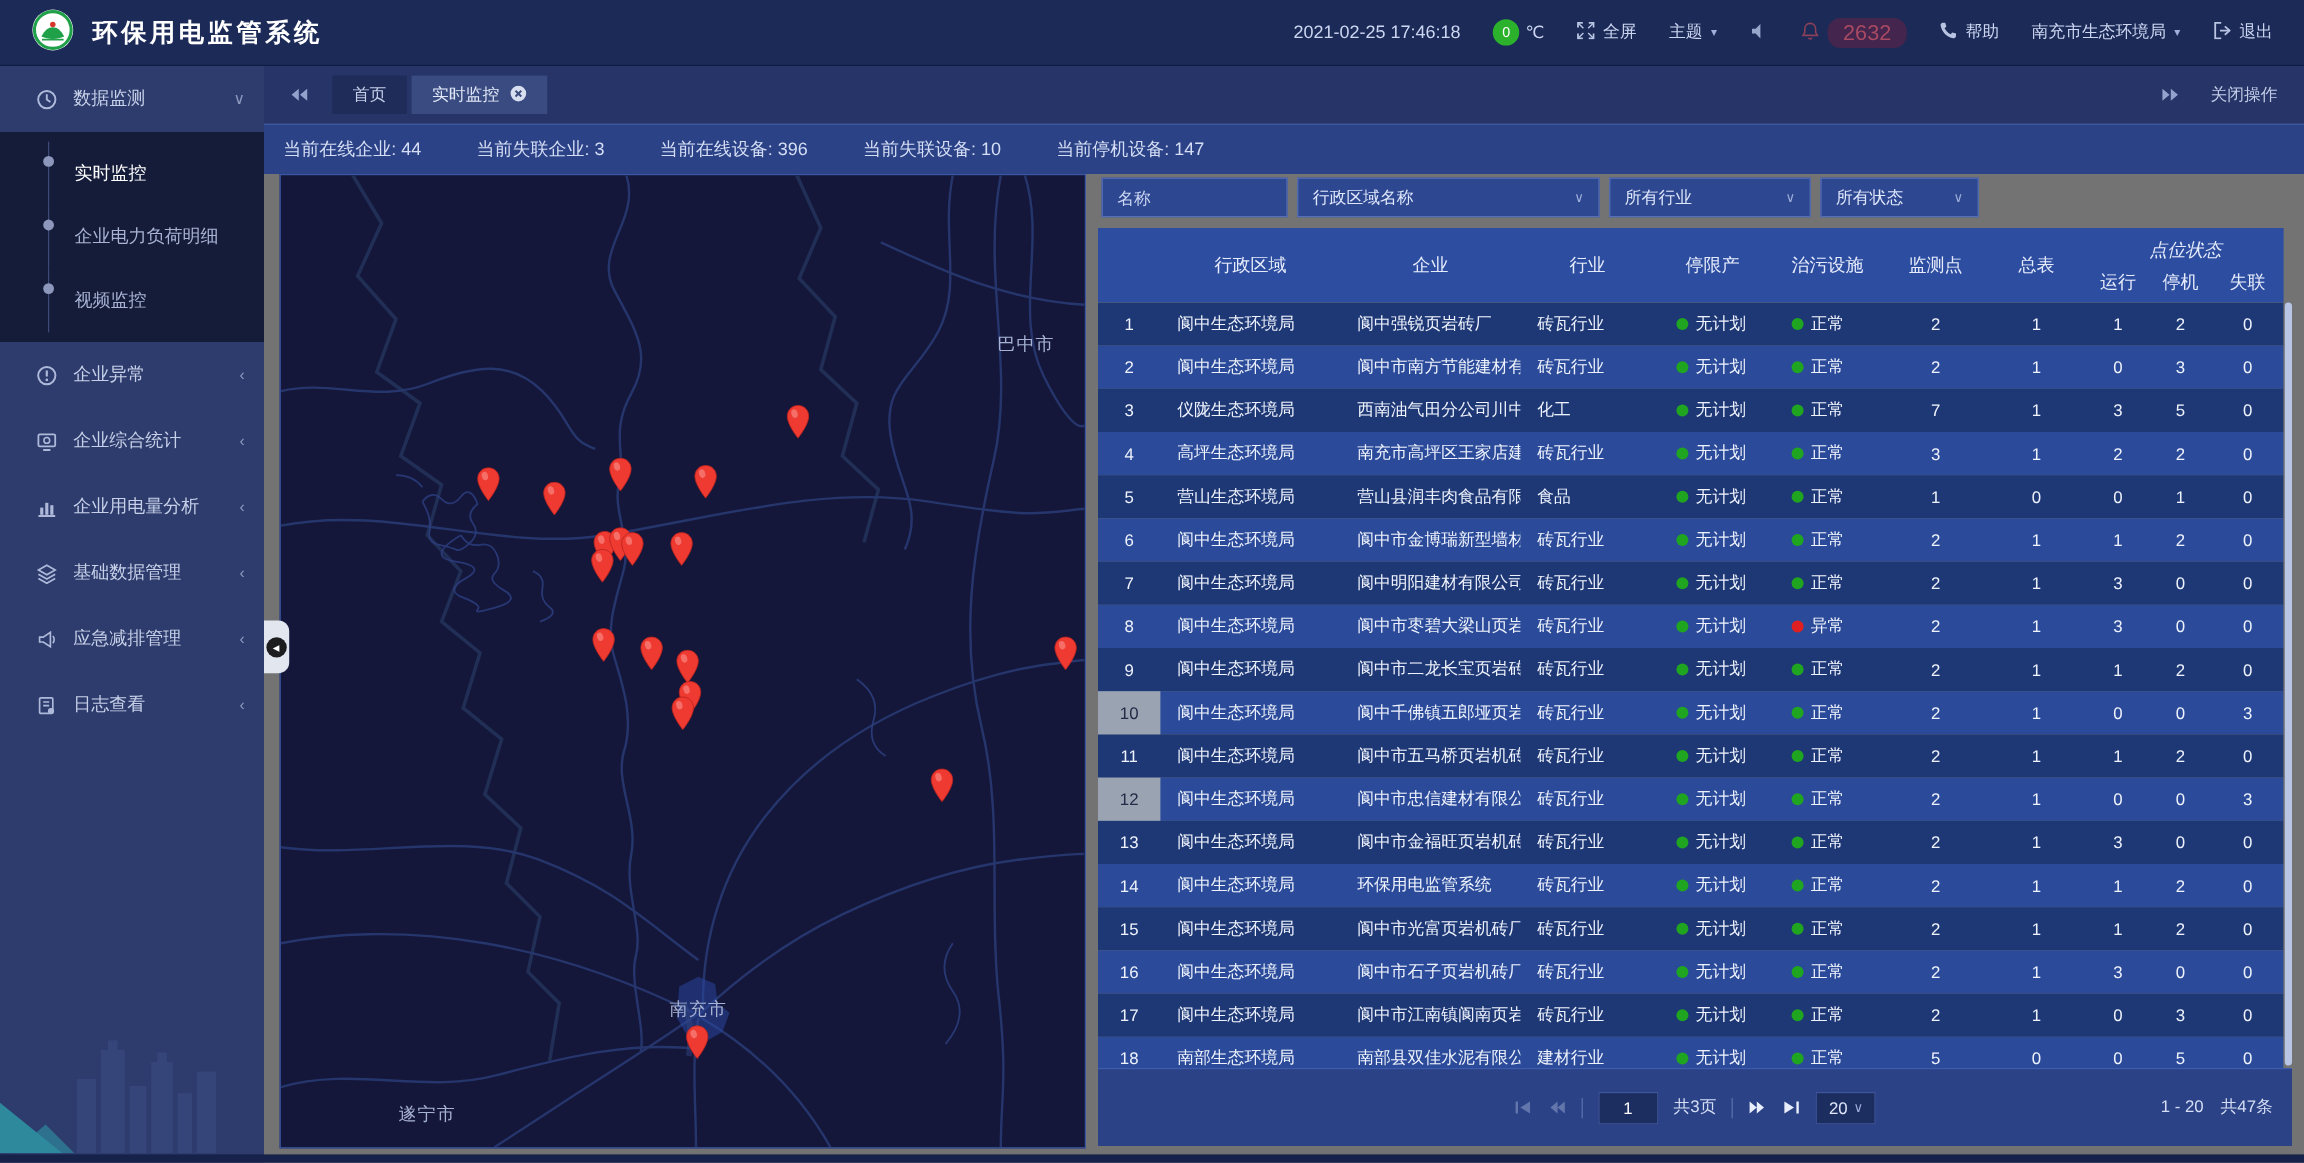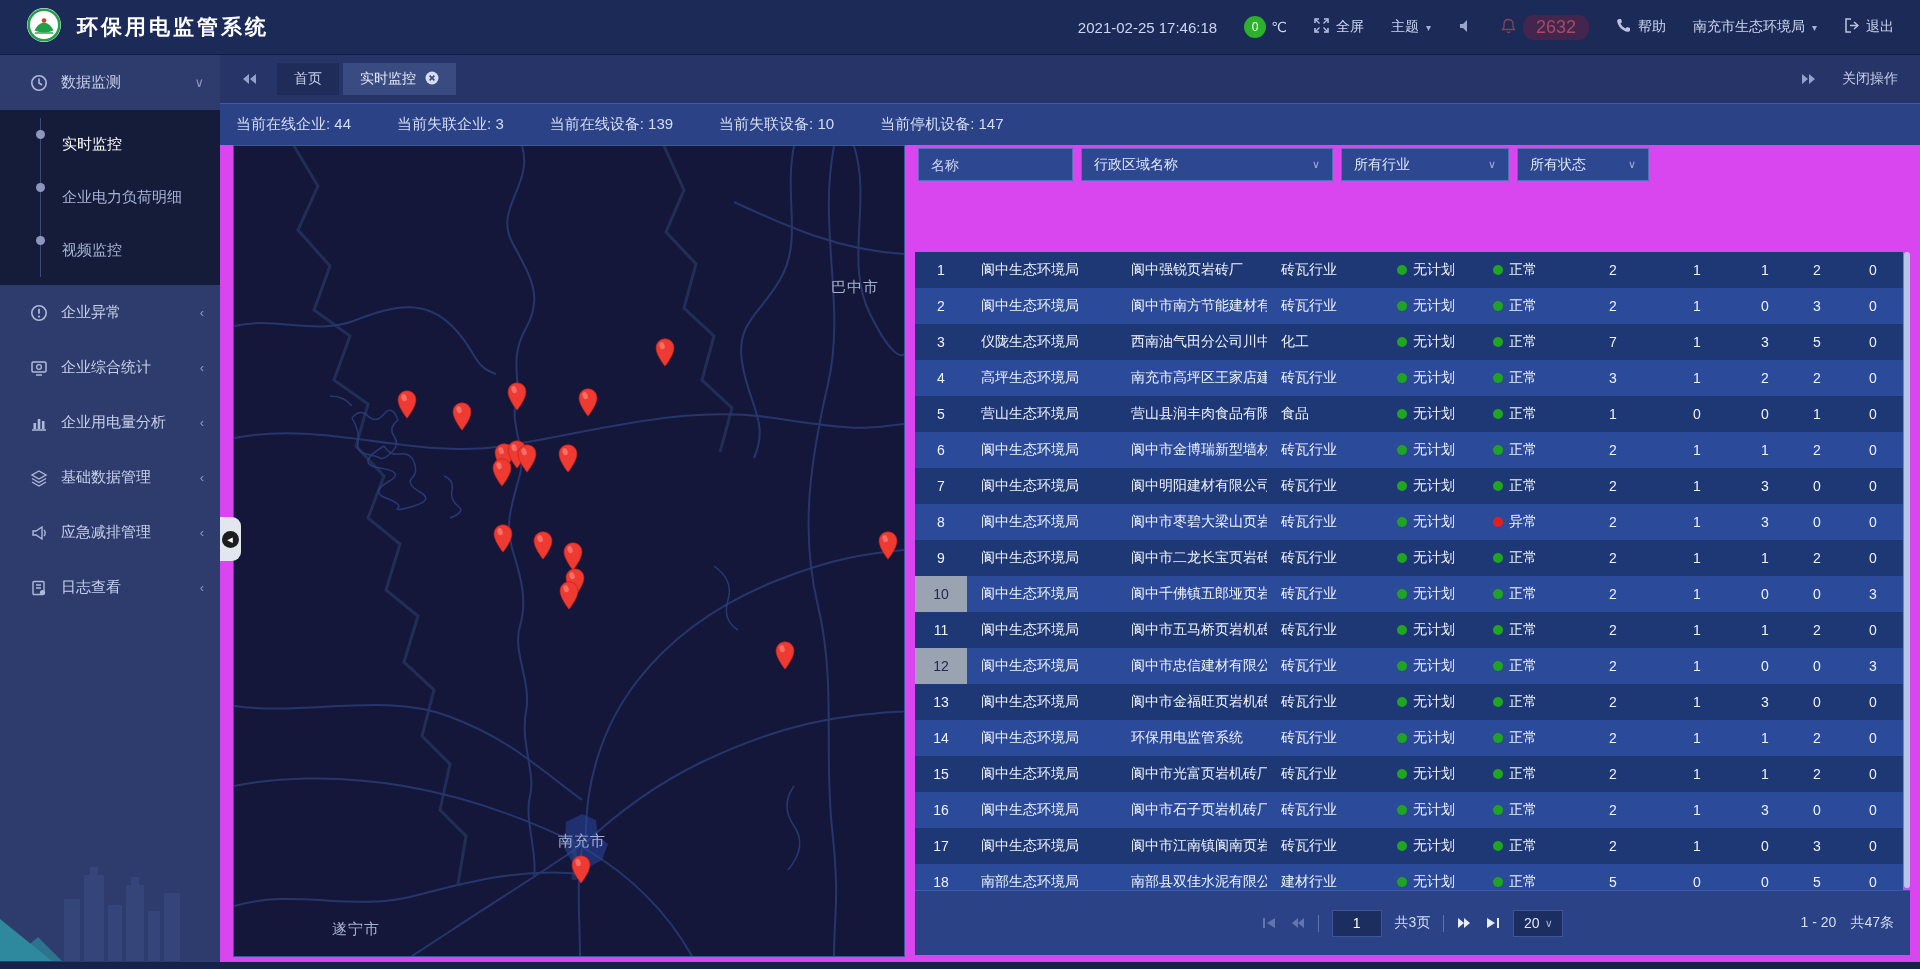--- a/index.html
+++ b/index.html
@@ -1,16 +1,16 @@
 <!DOCTYPE html>
 <html><head>
 <meta charset="utf-8">
 <style>
   html,body{margin:0;padding:0;background:#1b2a57;}
-  .app{position:relative;width:1920px;height:969px;overflow:hidden;background:#d946ef;
+  .app{position:relative;width:1920px;height:969px;overflow:hidden;background:#737373;
        font-family:"Liberation Sans","DejaVu Sans",sans-serif;}
 
   
   .hdr{position:absolute;left:0;top:0;width:1920px;height:55px;background:#1c2a58;
        border-bottom:1px solid #101d42;display:flex;align-items:center;padding:0 26px;box-sizing:border-box;z-index:9;}
   .brand{display:flex;align-items:center;gap:15px;}
   .title{color:#fff;font-size:21px;font-weight:bold;letter-spacing:3px;}
   .hdr-right{margin-left:auto;display:flex;align-items:center;gap:27px;color:#ccd6f1;font-size:14px;}
   .dtime{font-size:15px;}
   .temp{display:flex;align-items:center;gap:5px;}
@@ -302,21 +302,21 @@
       <svg width="15" height="12" viewBox="0 0 15 12">
           <path d="M8 1l6 5-6 5zM1 1l6 5-6 5z" fill="currentColor"></path>
         </svg>
     </span>
     <span class="closeops">关闭操作</span>
   </div>
 
   <div class="statsbar" id="statsbar">
       <span><span>当前在线企业: </span><span>44</span></span>
       <span><span>当前失联企业: </span><span>3</span></span>
-      <span><span>当前在线设备: </span><span>139</span></span>
+      <span><span>当前在线设备: </span><span>396</span></span>
       <span><span>当前失联设备: </span><span>10</span></span>
       <span><span>当前停机设备: </span><span>147</span></span>
     </div>
 
   <div class="map-panel">
     <svg class="roads" width="670" height="810" viewBox="0 0 670 810">
       <g fill="none" stroke="#223159" stroke-width="3" opacity="0.9">
         <path d="M60 0l24 40-20 44 32 36-16 44 36 26-16 44 34 24-12 42 28 30-16 42 32 26-14 46 32 26-14 46 30 28-12 46 28 28-10 46 26 26-8 48"></path>
         <path d="M430 0l20 44-18 42 30 32-12 44 30 28-12 44 30 28-12 44"></path>
       </g>
@@ -440,20 +440,33 @@
       <div class="fbox" style="width:168px">
         <span>所有行业</span>
         <span class="fcaret">∨</span>
       </div>
       <div class="fbox" style="width:132px">
         <span>所有状态</span>
         <span class="fcaret">∨</span>
       </div>
     </div>
 
+    <div class="table-hd">
+      <div class="hcell" style="left:52px;width:150px">行政区域</div>
+      <div class="hcell" style="left:202px;width:150px">企业</div>
+      <div class="hcell" style="left:352px;width:112px">行业</div>
+      <div class="hcell" style="left:464px;width:96px">停限产</div>
+      <div class="hcell" style="left:560px;width:96px">治污设施</div>
+      <div class="hcell" style="left:656px;width:84px">监测点</div>
+      <div class="hcell" style="left:740px;width:84px">总表</div>
+      <div class="gcell" style="left:824px;width:164px">点位状态</div>
+      <div class="scell" style="left:824px;width:52px">运行</div>
+      <div class="scell" style="left:876px;width:52px">停机</div>
+      <div class="scell" style="left:928px;width:60px">失联</div>
+    </div>
 
     <div class="rows-wrap" id="rows">
         <div class="trow">
           <div class="c-num">1</div>
           <div class="c-left">阆中生态环境局</div>
           <div class="c-left">阆中强锐页岩砖厂</div>
           <div class="c-left">砖瓦行业</div>
           <div class="c-status"><span class="dotg" style="background:#1fa51f"></span>无计划</div>
           <div class="c-status"><span class="dotg" style="background:#1fa51f"></span>正常</div>
           <div class="c-num">2</div>

